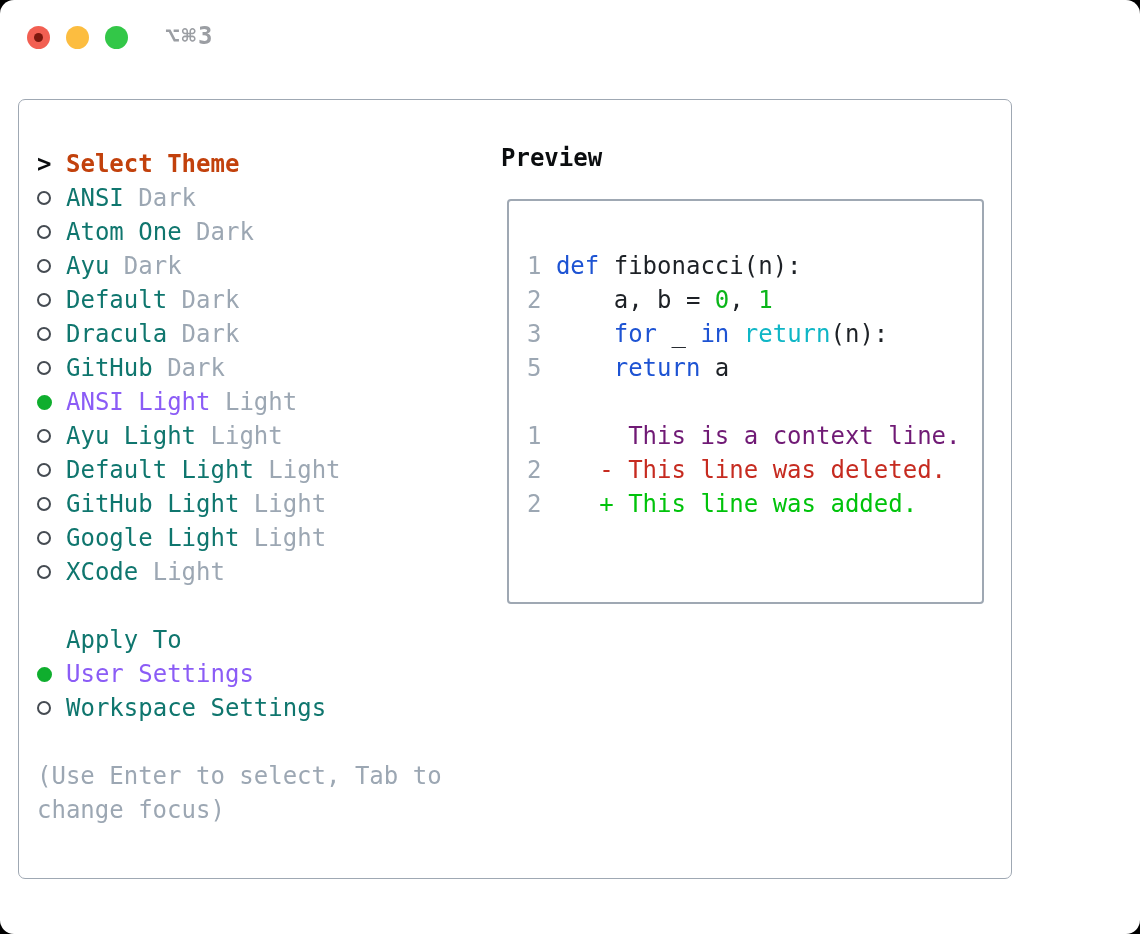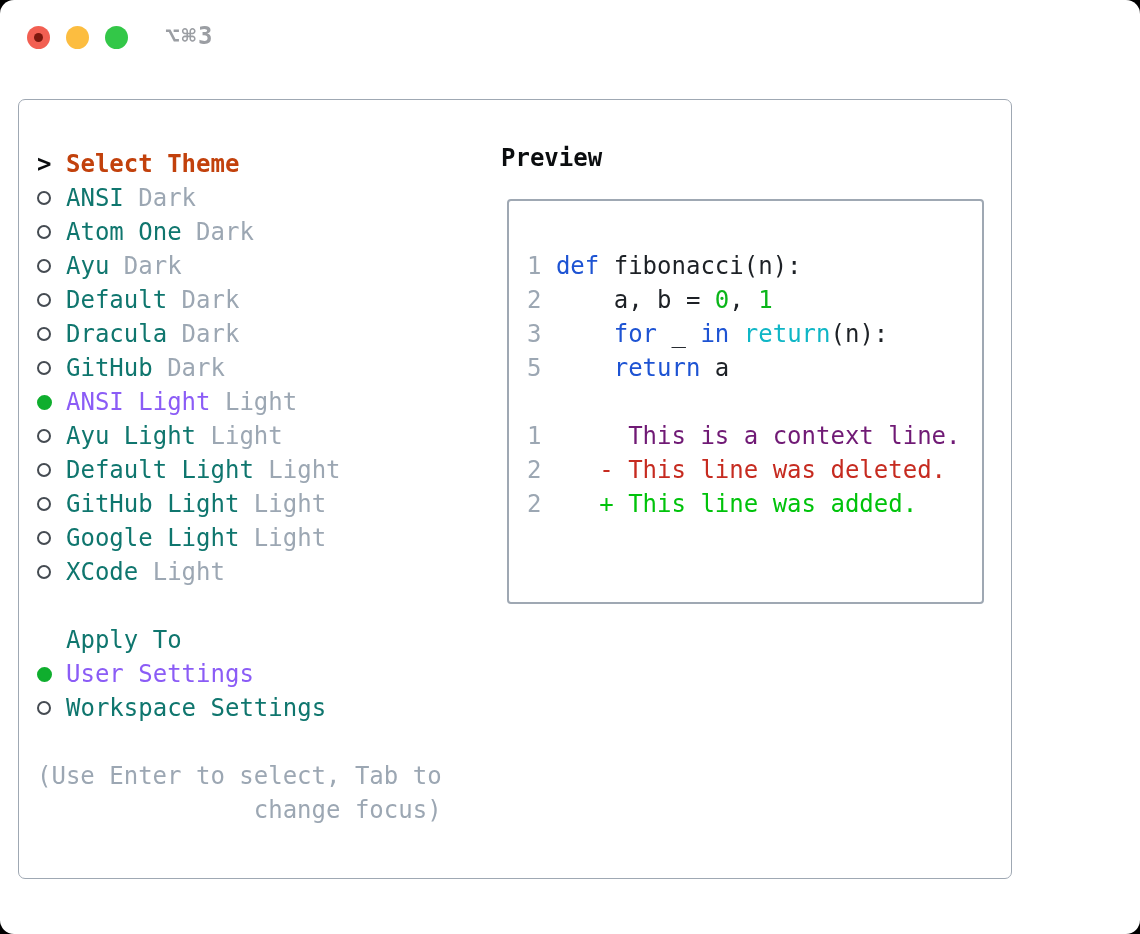--- a/index.html
+++ b/index.html
@@ -36,21 +36,21 @@
   .bullet{
     width:14px;height:14px;border:2px solid #454b52;border-radius:50%;
     box-sizing:border-box;
   }
   .trow.selected .bullet{background:#0fae2e;border-color:#0fae2e;width:15px;height:15px;}
   .tname{color:#0f766e;}
   .trow.selected .tname{color:#8b5cf6;}
   .tvar{color:#9ca7b3;margin-left:14.45px;}
   .bold{font-weight:bold;color:#c2410c;}
   .spacer{height:34px;}
-  .hint-line{height:34px;line-height:34px;color:#9ca7b3;white-space:pre;text-align:right;}
+  .hint-line{height:34px;line-height:34px;color:#9ca7b3;white-space:pre;}
   
   .preview-title{
     position:absolute;left:482px;top:41px;height:34px;line-height:34px;
     font-size:24px;font-weight:bold;color:#0b0d0f;
   }
   .preview-box{
     position:absolute;left:488px;top:99px;width:477px;height:405px;
     border:2px solid #9fa8b3;border-radius:4px;box-sizing:border-box;background:#fff;
   }
   .code{position:absolute;left:18px;top:48px;font-size:24px;}

